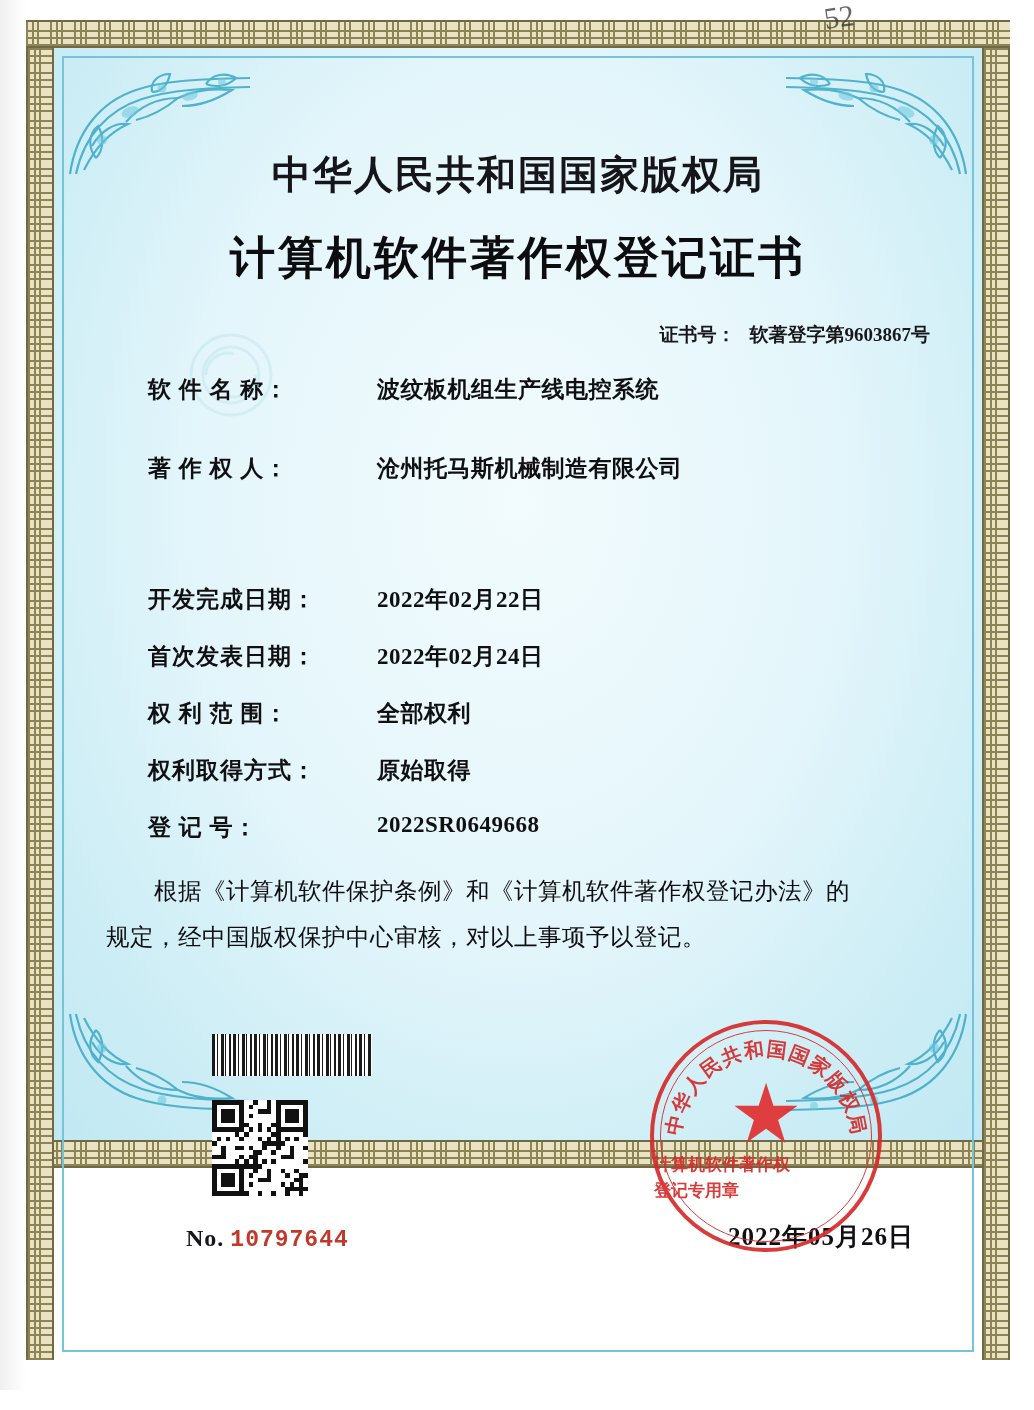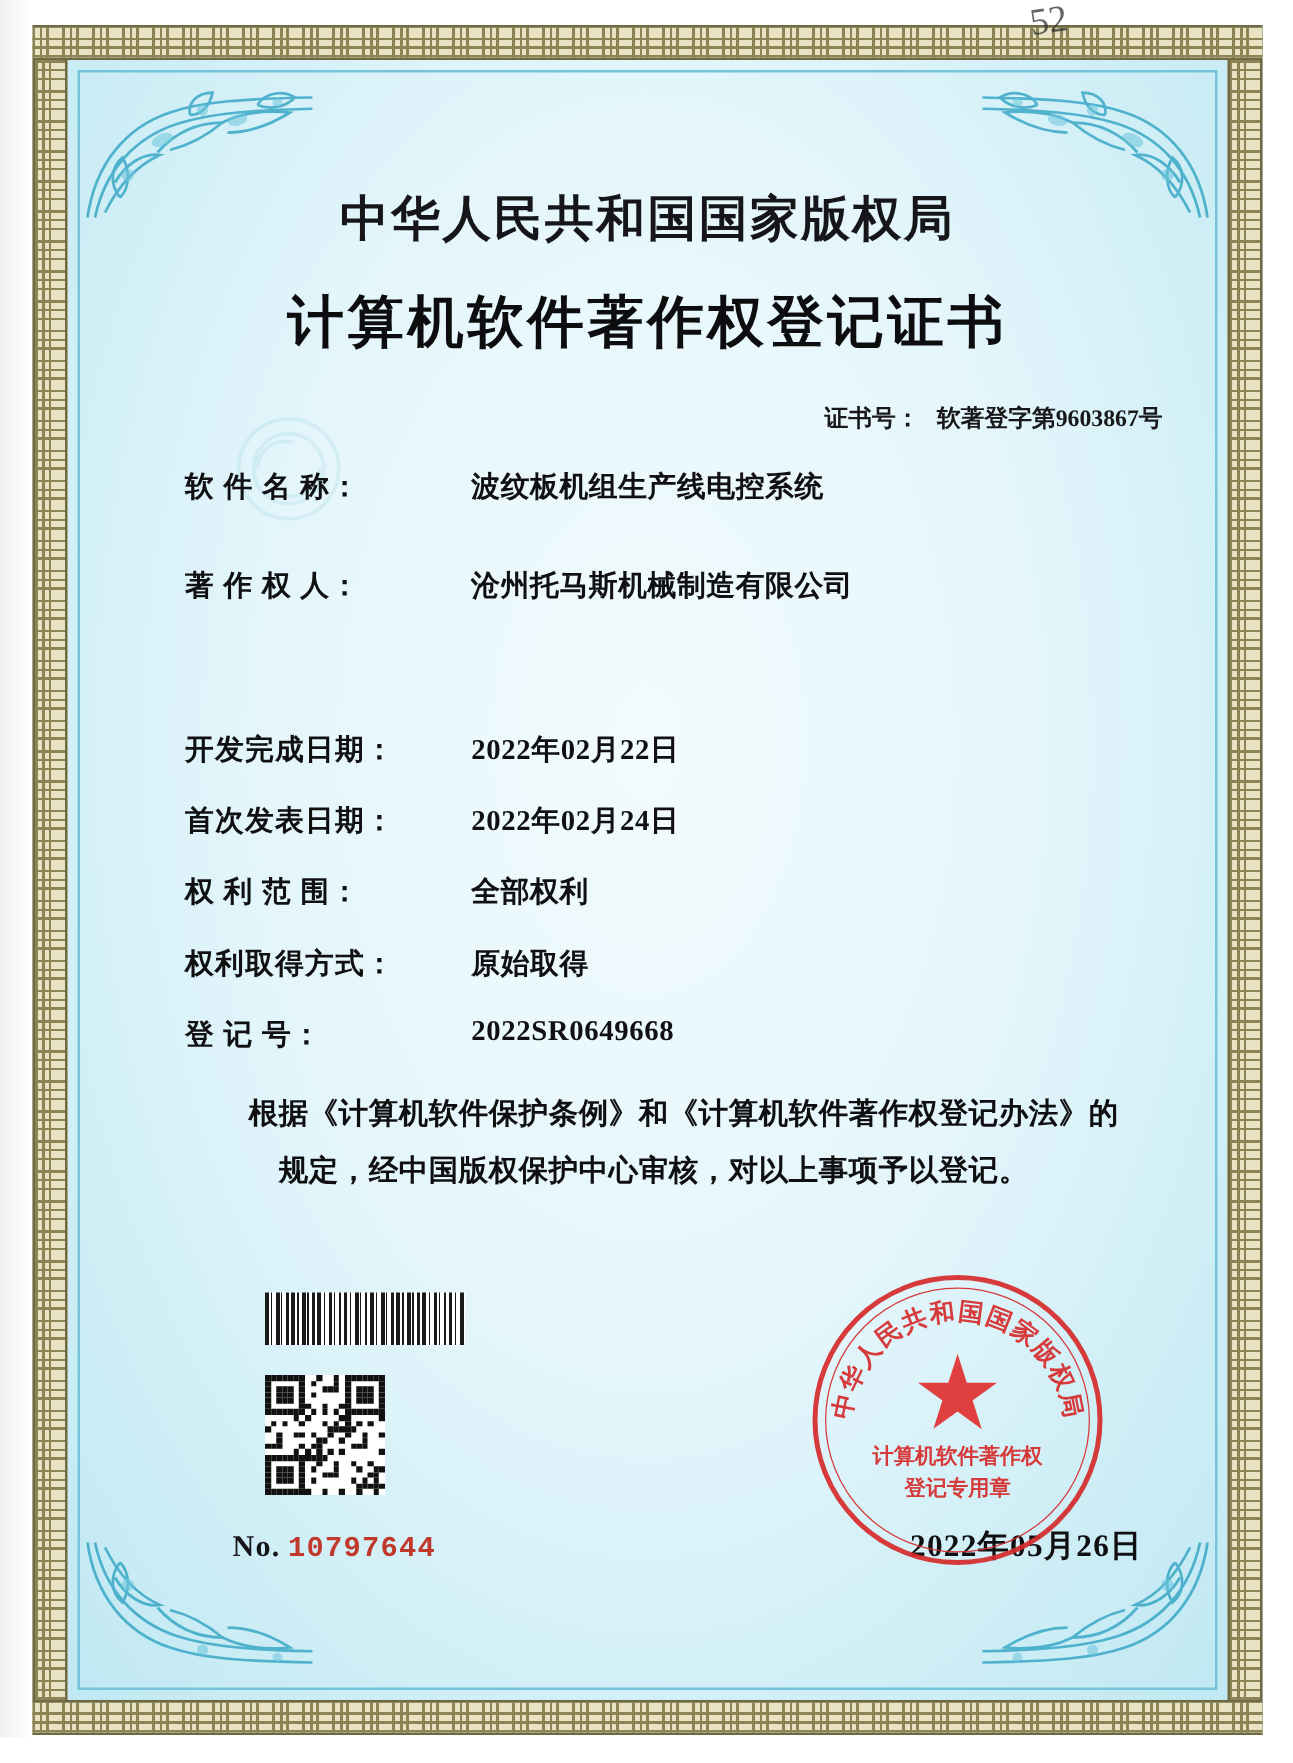--- a/index.html
+++ b/index.html
@@ -22,21 +22,21 @@
     width: 1034px;
     height: 1410px;
     background: #ffffff;
   }
 
   .cert {
     position: absolute;
     left: 26px;
     top: 20px;
     width: 984px;
-    height: 1368px;
+    height: 1148px;
     background:
       radial-gradient(ellipse at 50% 42%, #f2fbfd 0%, #e4f6fb 45%, #cfeef6 72%, #bde7f2 100%);
     box-shadow: 0 0 0 1px #9fd5e4 inset;
   }
 
   
   .greek-border {
     position: absolute;
     left: 0; top: 0; right: 0; bottom: 0;
     padding: 0;
@@ -164,24 +164,23 @@
   .gap-lg { height: 42px; }
   .gap-md { height: 26px; }
 
   .dates .field-row { margin-bottom: 26px; }
 
   .statement {
     margin-top: 24px;
     font-size: 23.5px;
     line-height: 1.95;
     color: #0f0f12;
-    font-weight: 700;
+    font-weight: 400;
     letter-spacing: 0.5px;
     padding-left: 10px;
-    text-align: center;
   }
   .statement .indent { text-indent: 48px; display: block; }
 
   
   .barcode {
     position: absolute;
     left: 186px;
     top: 1014px;
     width: 160px;
     height: 42px;
@@ -277,21 +276,20 @@
     font-weight: 700;
     fill: #d62b2b;
     letter-spacing: 1.5px;
     font-family: "Liberation Serif", "DejaVu Serif", serif;
   }
   .seal-sub {
     position: absolute;
     left: 0;
     right: 0;
     top: 128px;
-    text-align: center;
     font-size: 17px;
     font-weight: 700;
     line-height: 1.5;
     color: #d62b2b;
   }
 
   
   .watermark {
     position: absolute;
     left: 150px;

